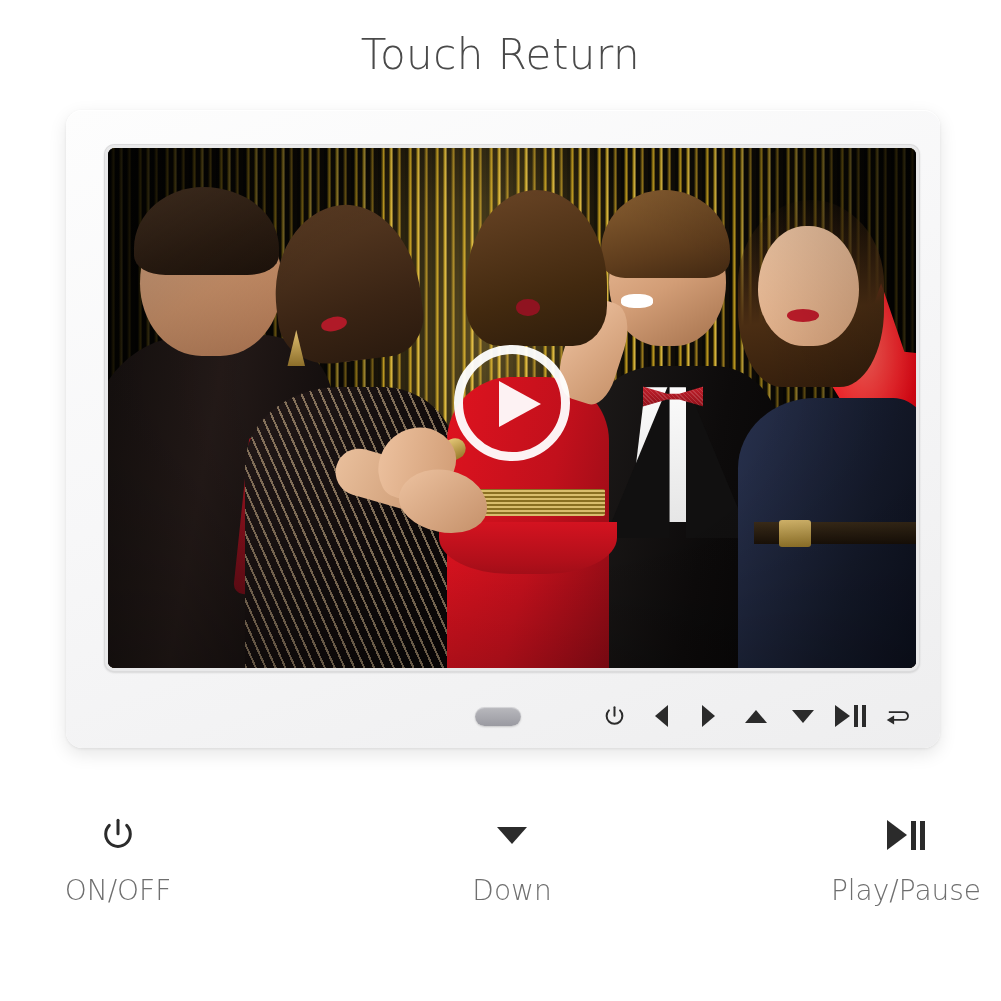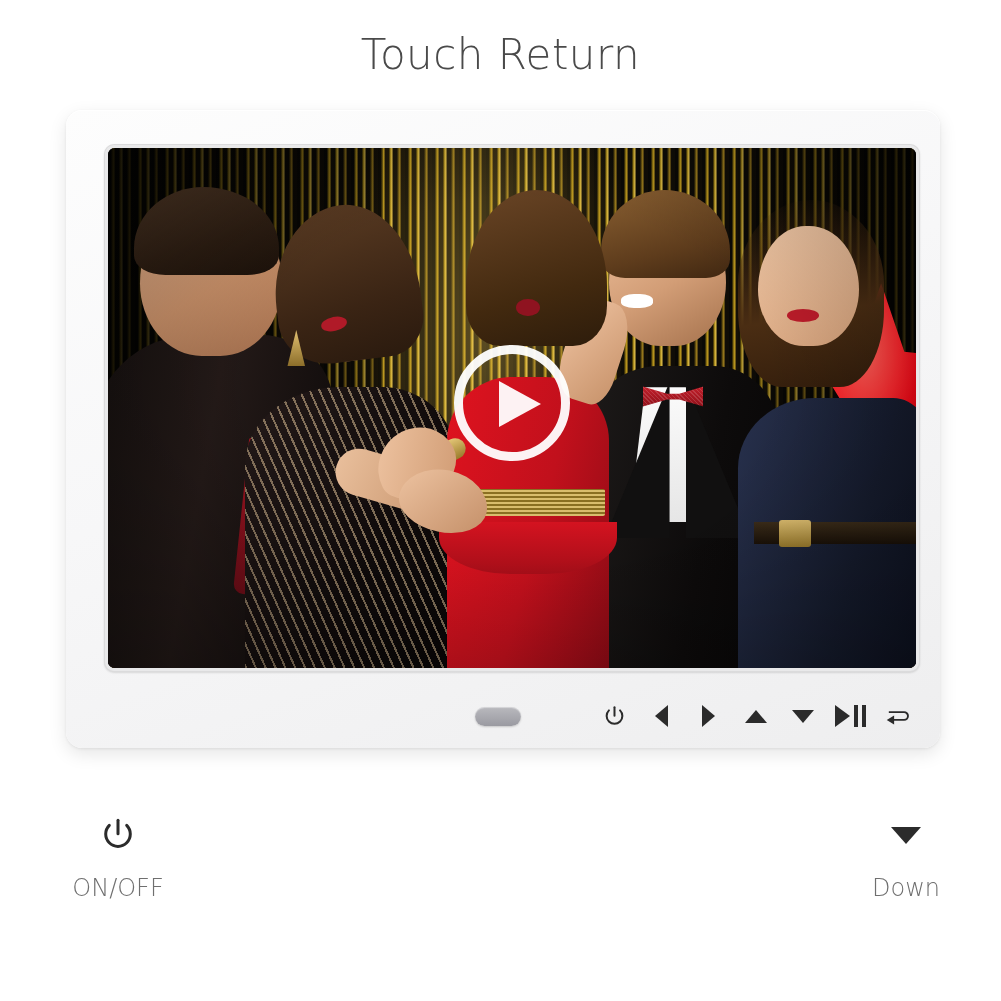--- a/index.html
+++ b/index.html
@@ -284,21 +284,21 @@
     display: flex;
     flex-direction: column;
     align-items: center;
   }
   .legend-icon {
     height: 46px;
     display: flex; align-items: center; justify-content: center;
   }
   .legend-label {
     margin-top: 16px;
-    font-size: 24px;
+    font-size: 28px;
     font-weight: 300;
     color: #6f6f6f;
     font-family: "DejaVu Sans", sans-serif;
     white-space: nowrap;
   }
 
   
   .ico { display:block; }
   .tri-left, .tri-right, .tri-up, .tri-down { width:0; height:0; }
 
@@ -447,15 +447,25 @@
 
 
 
   <div class="legend-item">
     <span class="legend-icon">
       <span class="ico tri-down"></span>
     </span>
     <span class="legend-label">Down</span>
   </div>
 
+  <div class="legend-item">
+    <span class="legend-icon">
+      <span class="playpause">
+        <span class="ptri"></span>
+          <span class="pbar"></span>
+          <span class="pbar"></span>
+      </span>
+    </span>
+    <span class="legend-label">Play/Pause</span>
+  </div>
 
 
 </div>
 
 </body></html>

